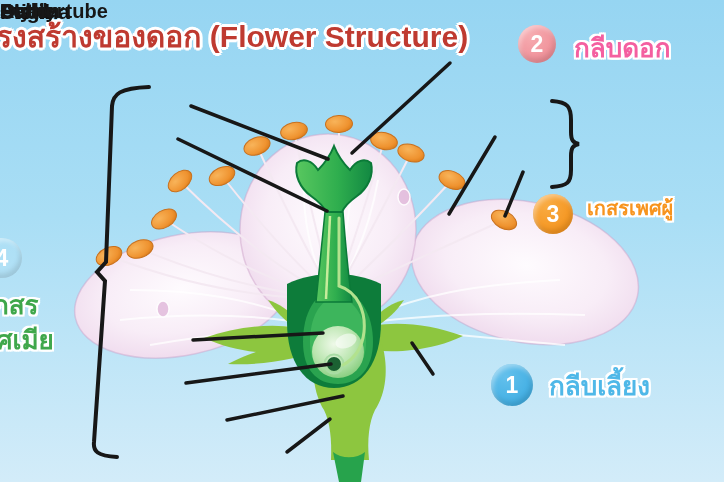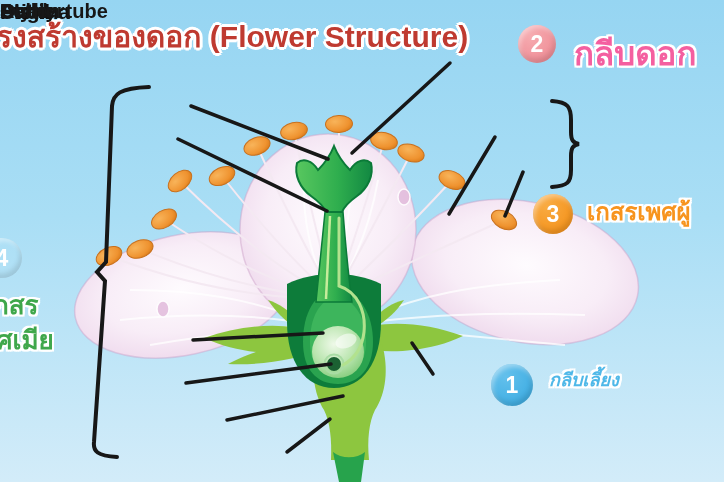--- a/index.html
+++ b/index.html
@@ -15,23 +15,23 @@
     text-shadow:-3px 0 0 #fff,3px 0 0 #fff,0 -3px 0 #fff,0 3px 0 #fff,
       -2px -2px 0 #fff,2px -2px 0 #fff,-2px 2px 0 #fff,2px 2px 0 #fff;
   }
   .lbl{color:#171717;font-size:20px;font-weight:600;}
   .lbl-bold{color:#111;font-size:21px;font-weight:800;}
   .thai{
     font-weight:700;
     text-shadow:-2px 0 0 #fff,2px 0 0 #fff,0 -2px 0 #fff,0 2px 0 #fff,
       -2px -2px 0 #fff,2px -2px 0 #fff,-2px 2px 0 #fff,2px 2px 0 #fff;
   }
-  .thai-petal{left:574px;top:27px;font-size:33px;color:#f45fa0;}
-  .thai-stamen{left:587px;top:192px;font-size:24px;color:#f7941e;}
-  .thai-sepal{left:549px;top:365px;font-size:18px;color:#4fb8e8;font-style:italic;}
+  .thai-petal{left:574px;top:27px;font-size:26px;color:#f45fa0;}
+  .thai-stamen{left:587px;top:192px;font-size:20px;color:#f7941e;}
+  .thai-sepal{left:549px;top:365px;font-size:26px;color:#4fb8e8;}
   .thai-pistil1{left:-16px;top:284px;font-size:26px;color:#3fa74b;}
   .thai-pistil2{left:-30px;top:319px;font-size:26px;color:#3fa74b;}
   .badge{
     position:absolute;border-radius:50%;display:flex;align-items:center;justify-content:center;
     color:#fff;font-weight:700;font-size:23px;z-index:3;
     box-shadow:inset -2px -4px 5px rgba(0,0,0,0.12), inset 2px 3px 5px rgba(255,255,255,0.45);
   }
   .badge-1{left:491px;top:364px;width:42px;height:42px;background:radial-gradient(circle at 35% 30%,#63c0ec,#35a8e0);}
   .badge-2{left:518px;top:25px;width:38px;height:38px;background:radial-gradient(circle at 35% 30%,#f6abb0,#ed858f);}
   .badge-3{left:533px;top:194px;width:40px;height:40px;background:radial-gradient(circle at 35% 30%,#f9ab42,#f28c12);}

